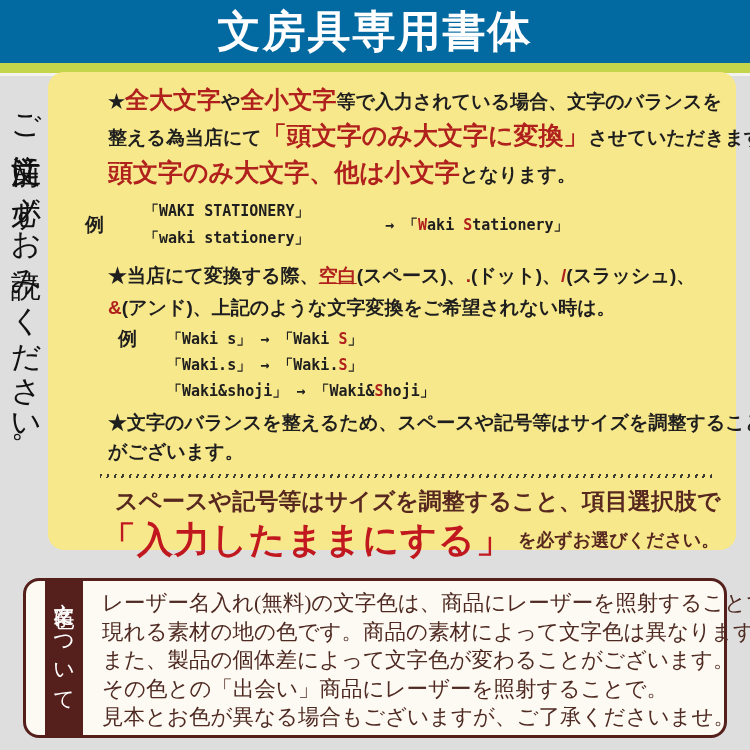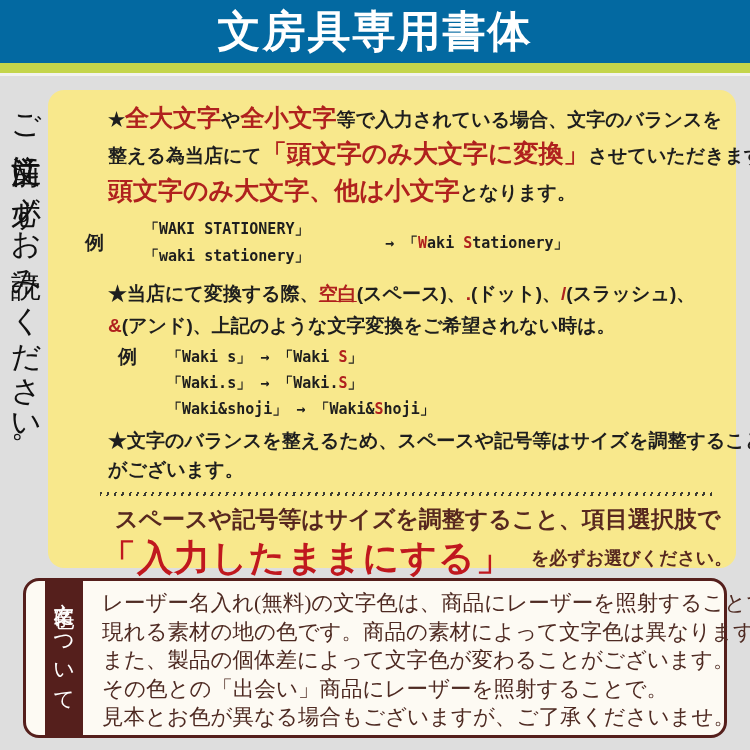--- a/index.html
+++ b/index.html
@@ -31,21 +31,21 @@
   
   .vnote {
     position:absolute; left:4px; top:94px; height:482px; width:42px;
     writing-mode:vertical-rl; text-orientation:upright;
     font-family:"Liberation Serif", serif;
     font-size:30px; line-height:40px; letter-spacing:2px; color:#111;
   }
 
   
   .ybox {
-    position:absolute; left:48px; top:90px; width:688px; height:478px;
+    position:absolute; left:48px; top:72px; width:688px; height:478px;
     background:#f8e88c; border-radius:16px;
     box-sizing:border-box; padding-top:12px;
     font-size:19px; font-weight:600; color:#1e1e1e;
   }
   .t-line { margin-left:60px; line-height:32px; white-space:nowrap; }
   .l2, .l3 { line-height:34px; }
   .red-s  { color:#b0211e; font-weight:bold; font-size:24px; }
   .red-m  { color:#b0211e; font-weight:bold; font-size:25px; }
   .red-i  { color:#b0211e; font-weight:bold; }
   .red-u  { color:#b0211e; font-weight:bold; text-decoration:underline; }
@@ -75,21 +75,21 @@
     margin:8px 0 0 52px; width:612px; height:4px;
     background:repeating-linear-gradient(110deg, #3c3c32 0 2px, transparent 2px 7px);
   }
 
   .sel1 {
     margin:8px 0 0 67px; line-height:30px;
     color:#57281f; font-weight:bold; font-size:23px; white-space:nowrap;
   }
   .sel2 { margin:2px 0 0 52px; display:flex; align-items:center; height:44px; white-space:nowrap; }
   .sel2 .big-red { color:#c0181e; font-weight:bold; font-size:36px; letter-spacing:1px; }
-  .sel2 .sel-tail { color:#57281f; font-weight:bold; font-size:18px; margin-left:18px; }
+  .sel2 .sel-tail { color:#57281f; font-weight:bold; font-size:18px; margin-left:5px; }
 
   
   .cbox {
     position:absolute; left:23px; top:578px; width:704px; height:160px;
     background:#fdfaf3; border:3px solid #551f1c; border-radius:16px;
     box-sizing:border-box;
   }
   .cbox-strip {
     position:absolute; left:19px; top:0; width:38px; height:154px;
     background:#551f1c;

